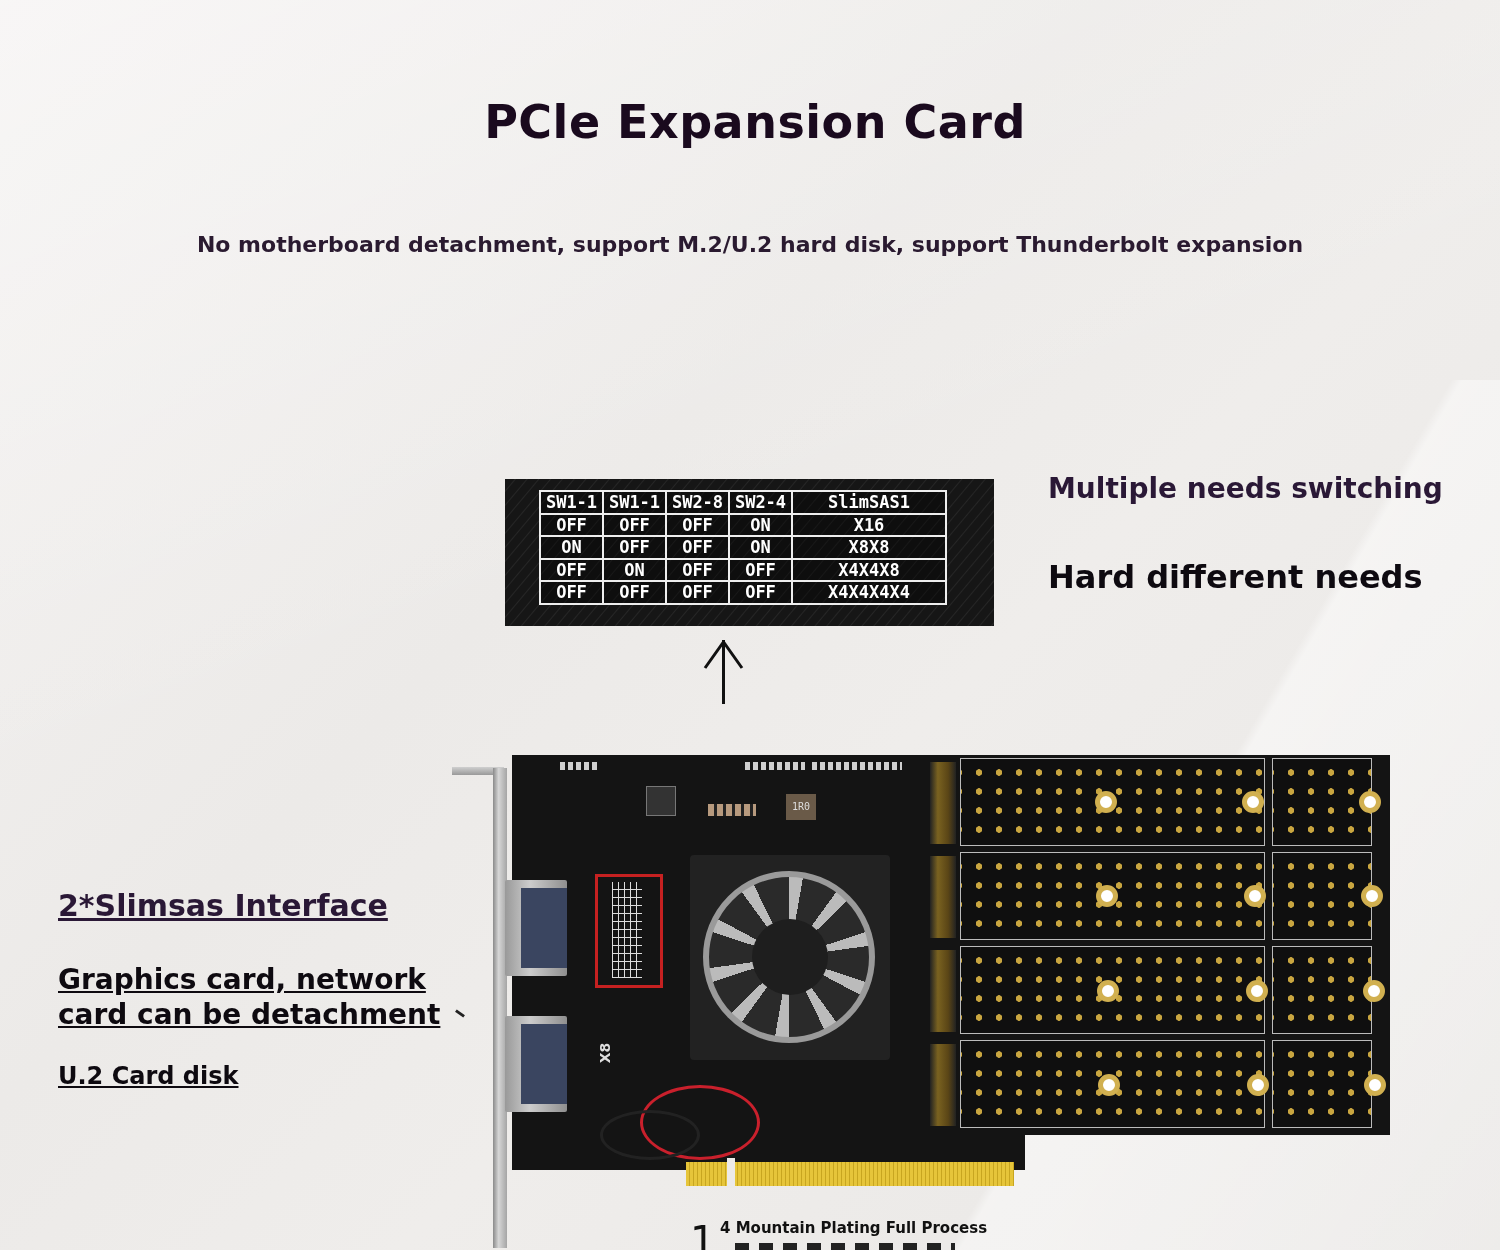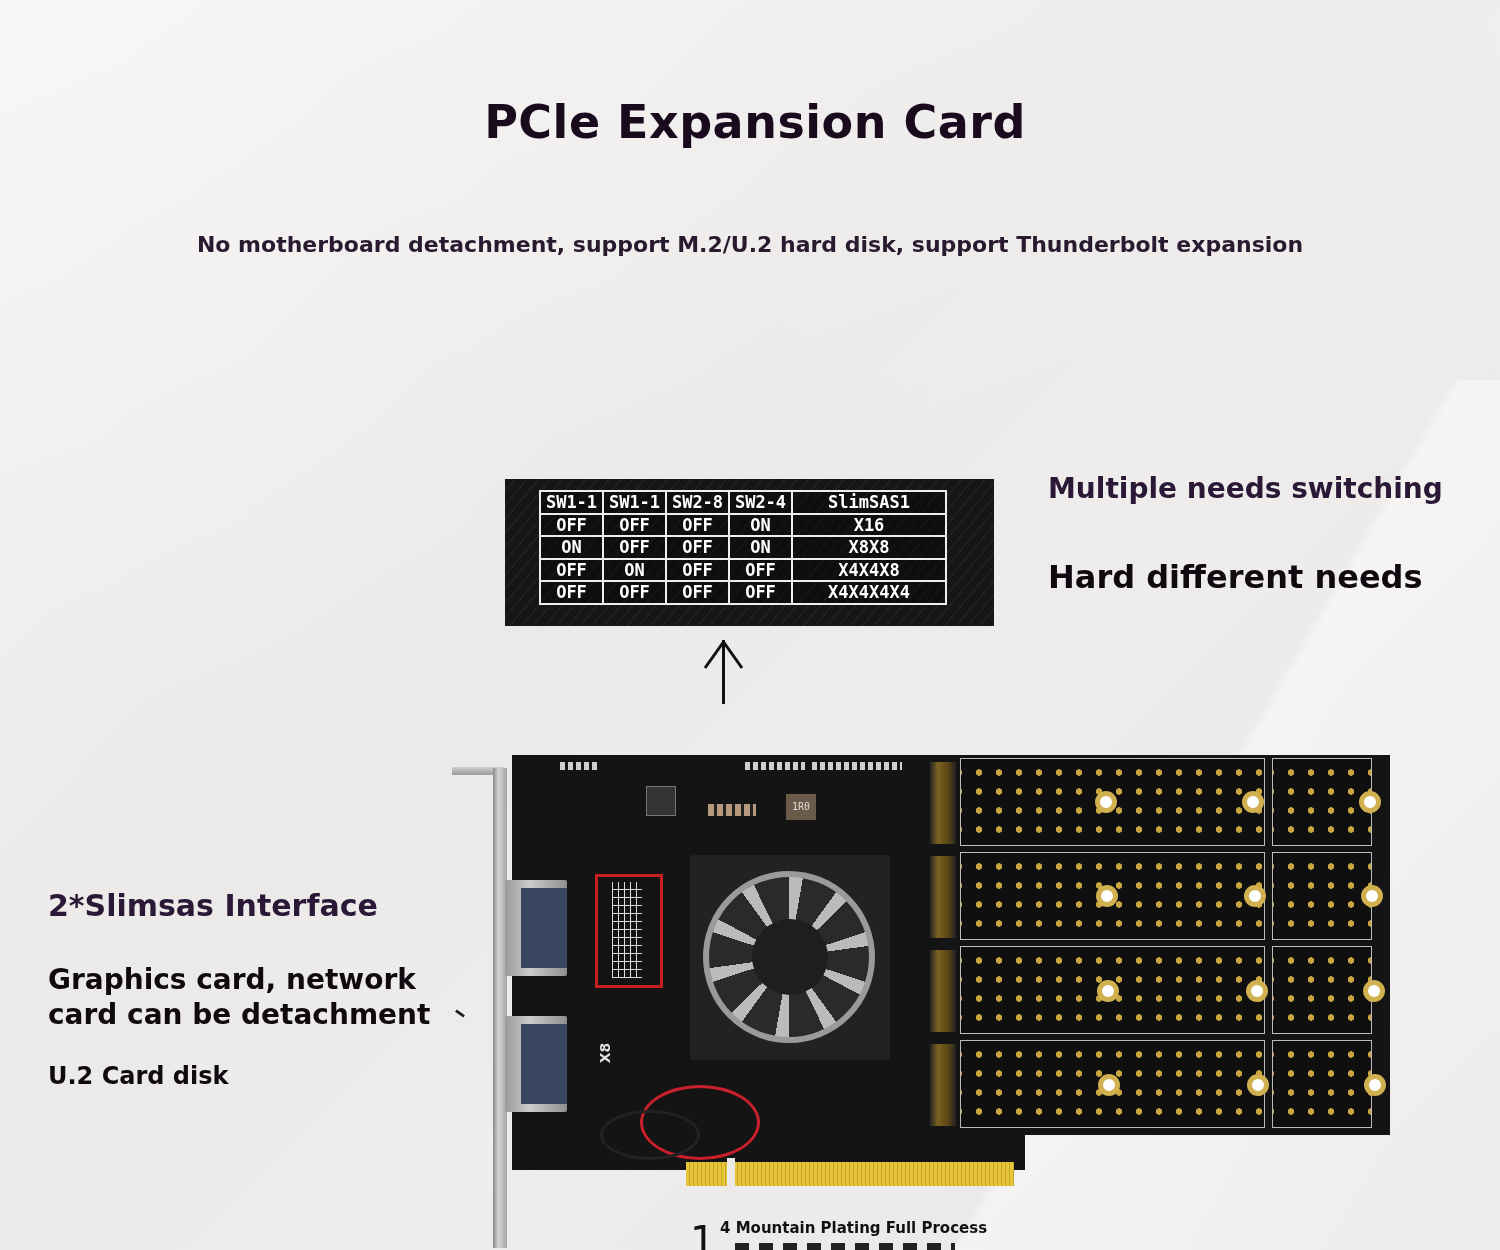--- a/index.html
+++ b/index.html
@@ -14,21 +14,21 @@
     background:linear-gradient(160deg,rgba(255,255,255,0.35) 0%,rgba(255,255,255,0) 45%);}
   .facet.f2{right:0;top:380px;width:600px;height:870px;
     background:linear-gradient(120deg,rgba(255,255,255,0) 50%,rgba(255,255,255,0.45) 51%,rgba(255,255,255,0.2) 100%);}
   .title{position:absolute;top:95px;left:0;width:1510px;text-align:center;
     font-size:46px;font-weight:bold;color:#1a0a1e;letter-spacing:0.5px;}
   .subtitle{position:absolute;top:232px;left:0;width:1500px;text-align:center;
     font-size:22px;font-weight:bold;color:#2a1a30;}
   .right-text{position:absolute;left:1048px;font-weight:bold;}
   .rt1{top:472px;font-size:28px;color:#2a1836;}
   .rt2{top:558px;font-size:32px;color:#0e0a10;}
-  .left-text{position:absolute;left:48px;font-weight:bold;}
+  .left-text{position:absolute;left:58px;font-weight:bold;text-decoration:underline;}
   .lt1{top:888px;font-size:30px;color:#2a1836;}
   .lt2{top:962px;font-size:28px;color:#0e0a10;line-height:35px;width:420px;}
   .lt3{top:1062px;font-size:24px;color:#0e0a10;}
   .tick{position:absolute;left:455px;top:1012px;width:10px;height:3px;background:#222;transform:rotate(35deg);}
 
   .switch-panel{position:absolute;left:505px;top:479px;width:489px;height:147px;
     background:repeating-linear-gradient(130deg,#161616 0px,#161616 7px,#262626 8px,#161616 9px);
   }
   .sw-table{position:absolute;left:34px;top:11px;border-collapse:collapse;
     font-family:"DejaVu Sans Mono","Liberation Mono",monospace;font-weight:bold;color:#fff;font-size:17px;}

